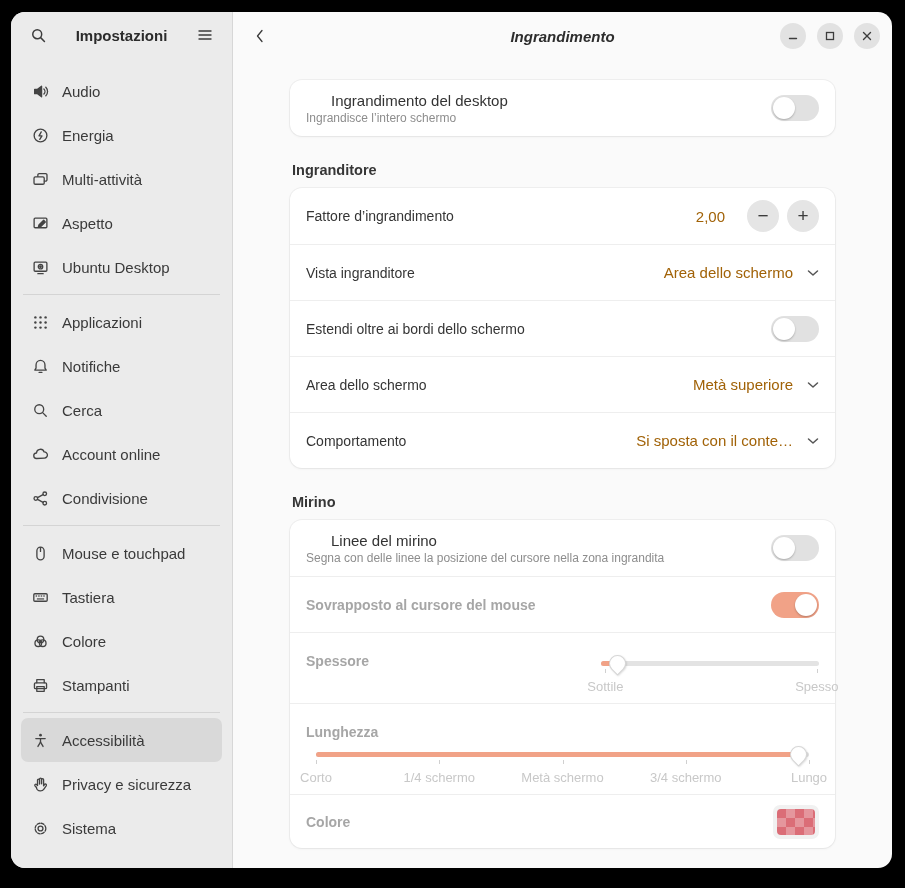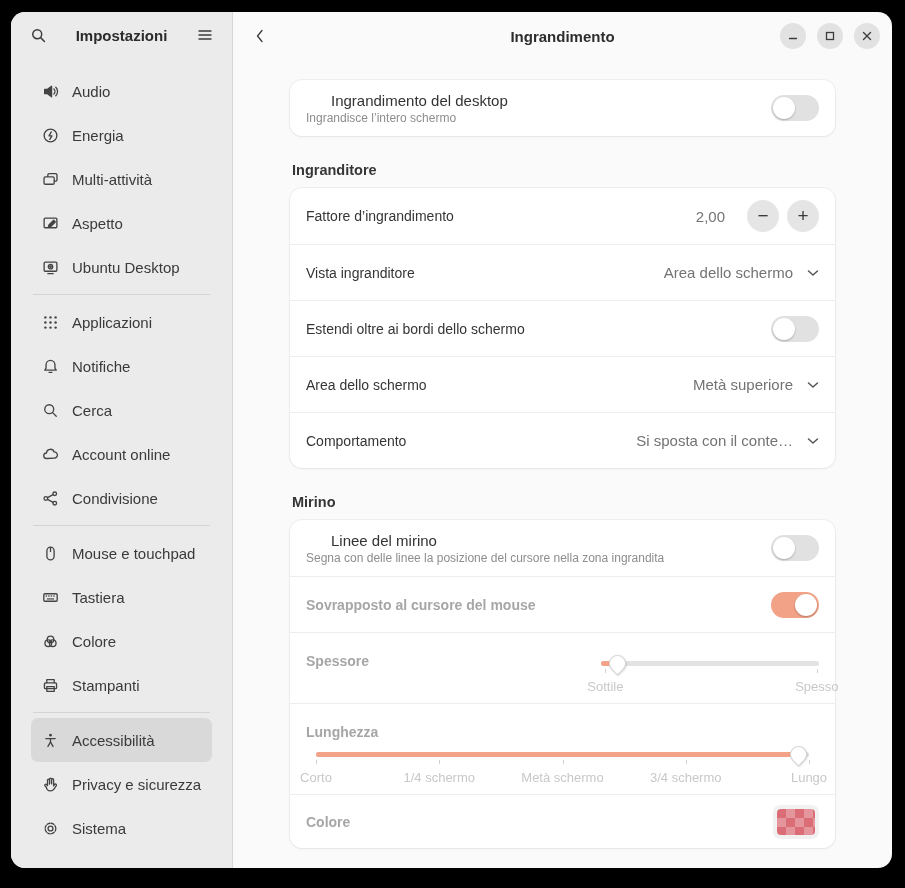--- a/index.html
+++ b/index.html
@@ -7,47 +7,47 @@
        font-family:"Liberation Sans",sans-serif;-webkit-font-smoothing:antialiased;}
   .window{position:absolute;left:11px;top:12px;width:881px;height:856px;border-radius:14px;
           overflow:hidden;display:flex;background:#fafafa;box-shadow:0 8px 30px rgba(0,0,0,.6);}
   
   .sidebar{width:221px;flex:none;background:#ebebeb;border-right:1px solid #d7d7d7;
            display:flex;flex-direction:column;}
   .side-header{height:42px;flex:none;display:flex;align-items:center;padding:2px 12px 0;gap:4px;}
   .icon-btn{width:30px;height:30px;border:none;background:transparent;border-radius:6px;
             display:flex;align-items:center;justify-content:center;padding:0;cursor:pointer;}
   .side-title{flex:1;text-align:center;font-weight:bold;font-size:15px;color:#2b2b2b;}
-  .side-list{flex:1;overflow:hidden;padding:0 20px 8px;}
+  .side-list{flex:1;overflow:hidden;padding:0 10px 8px;}
   .side-row{display:flex;align-items:center;gap:13px;height:44px;padding:0 10px;border-radius:7px;
             color:#3a3a3a;font-size:15px;cursor:pointer;}
   .side-row.selected{background:#d9d9d9;}
   .side-row.clipped{margin-top:-31px;}
   .side-row .ic{width:18px;height:18px;flex:none;display:flex;align-items:center;justify-content:center;}
   .side-sep{height:1px;background:#d4d4d4;margin:5px 2px;}
   svg{display:block;}
   
   .main{flex:1;display:flex;flex-direction:column;min-width:0;}
-  .main-header{height:48px;flex:none;display:flex;align-items:center;padding:0 12px;position:relative;}
+  .main-header{height:48px;flex:none;display:flex;align-items:center;padding:0 12px;position:relative;font-style:italic;}
   .back-btn{width:30px;height:30px;border:none;background:transparent;display:flex;align-items:center;
             justify-content:center;padding:0;cursor:pointer;}
   .main-title{position:absolute;left:50%;transform:translateX(-50%);font-weight:bold;font-size:15px;color:#2d2d2d;}
   .win-controls{margin-left:auto;display:flex;gap:11px;align-items:center;}
   .win-btn{width:26px;height:26px;border-radius:50%;background:#e2e2e2;border:none;display:flex;
            align-items:center;justify-content:center;padding:0;cursor:pointer;}
   .content{flex:1;overflow:hidden;}
   .page{width:545px;margin:0 auto;padding:20px 0 24px;}
   .card{background:#fff;border-radius:12px;box-shadow:0 0 0 1px rgba(0,0,0,.045),0 1px 3px rgba(0,0,0,.05);}
   .row{display:flex;align-items:center;padding:6px 16px;min-height:56px;box-sizing:border-box;gap:12px;}
   .row + .row{border-top:1px solid #eeeeee;}
   .row-texts{flex:1;min-width:0;display:flex;flex-direction:column;gap:2px;}
   .row-title{font-size:15px;color:#333;margin-left:25px;}
   .row-sub{font-size:12px;color:#8d8d8d;}
   .row-label{flex:1;font-size:14px;color:#353535;}
-  .row-value{font-size:15px;color:#737373;white-space:nowrap;}
+  .row-value{font-size:15px;color:#a16207;white-space:nowrap;}
   .section-title{margin:26px 2px 10px;font-weight:bold;font-size:14.5px;color:#363636;}
   
   .switch{width:48px;height:26px;border-radius:13px;background:#e1e1e1;position:relative;flex:none;cursor:pointer;}
   .switch .knob{position:absolute;top:2px;left:2px;width:22px;height:22px;border-radius:50%;
                 background:#fff;box-shadow:0 1px 2px rgba(0,0,0,.25);}
   .switch.on{background:var(--accent,#f1a287);}
   .switch.on .knob{left:auto;right:2px;}
   
   .stepper{display:flex;gap:8px;align-items:center;margin-left:10px;}
   .circle-btn{width:32px;height:32px;border-radius:50%;background:#e5e5e5;border:none;color:#3c3c3c;

